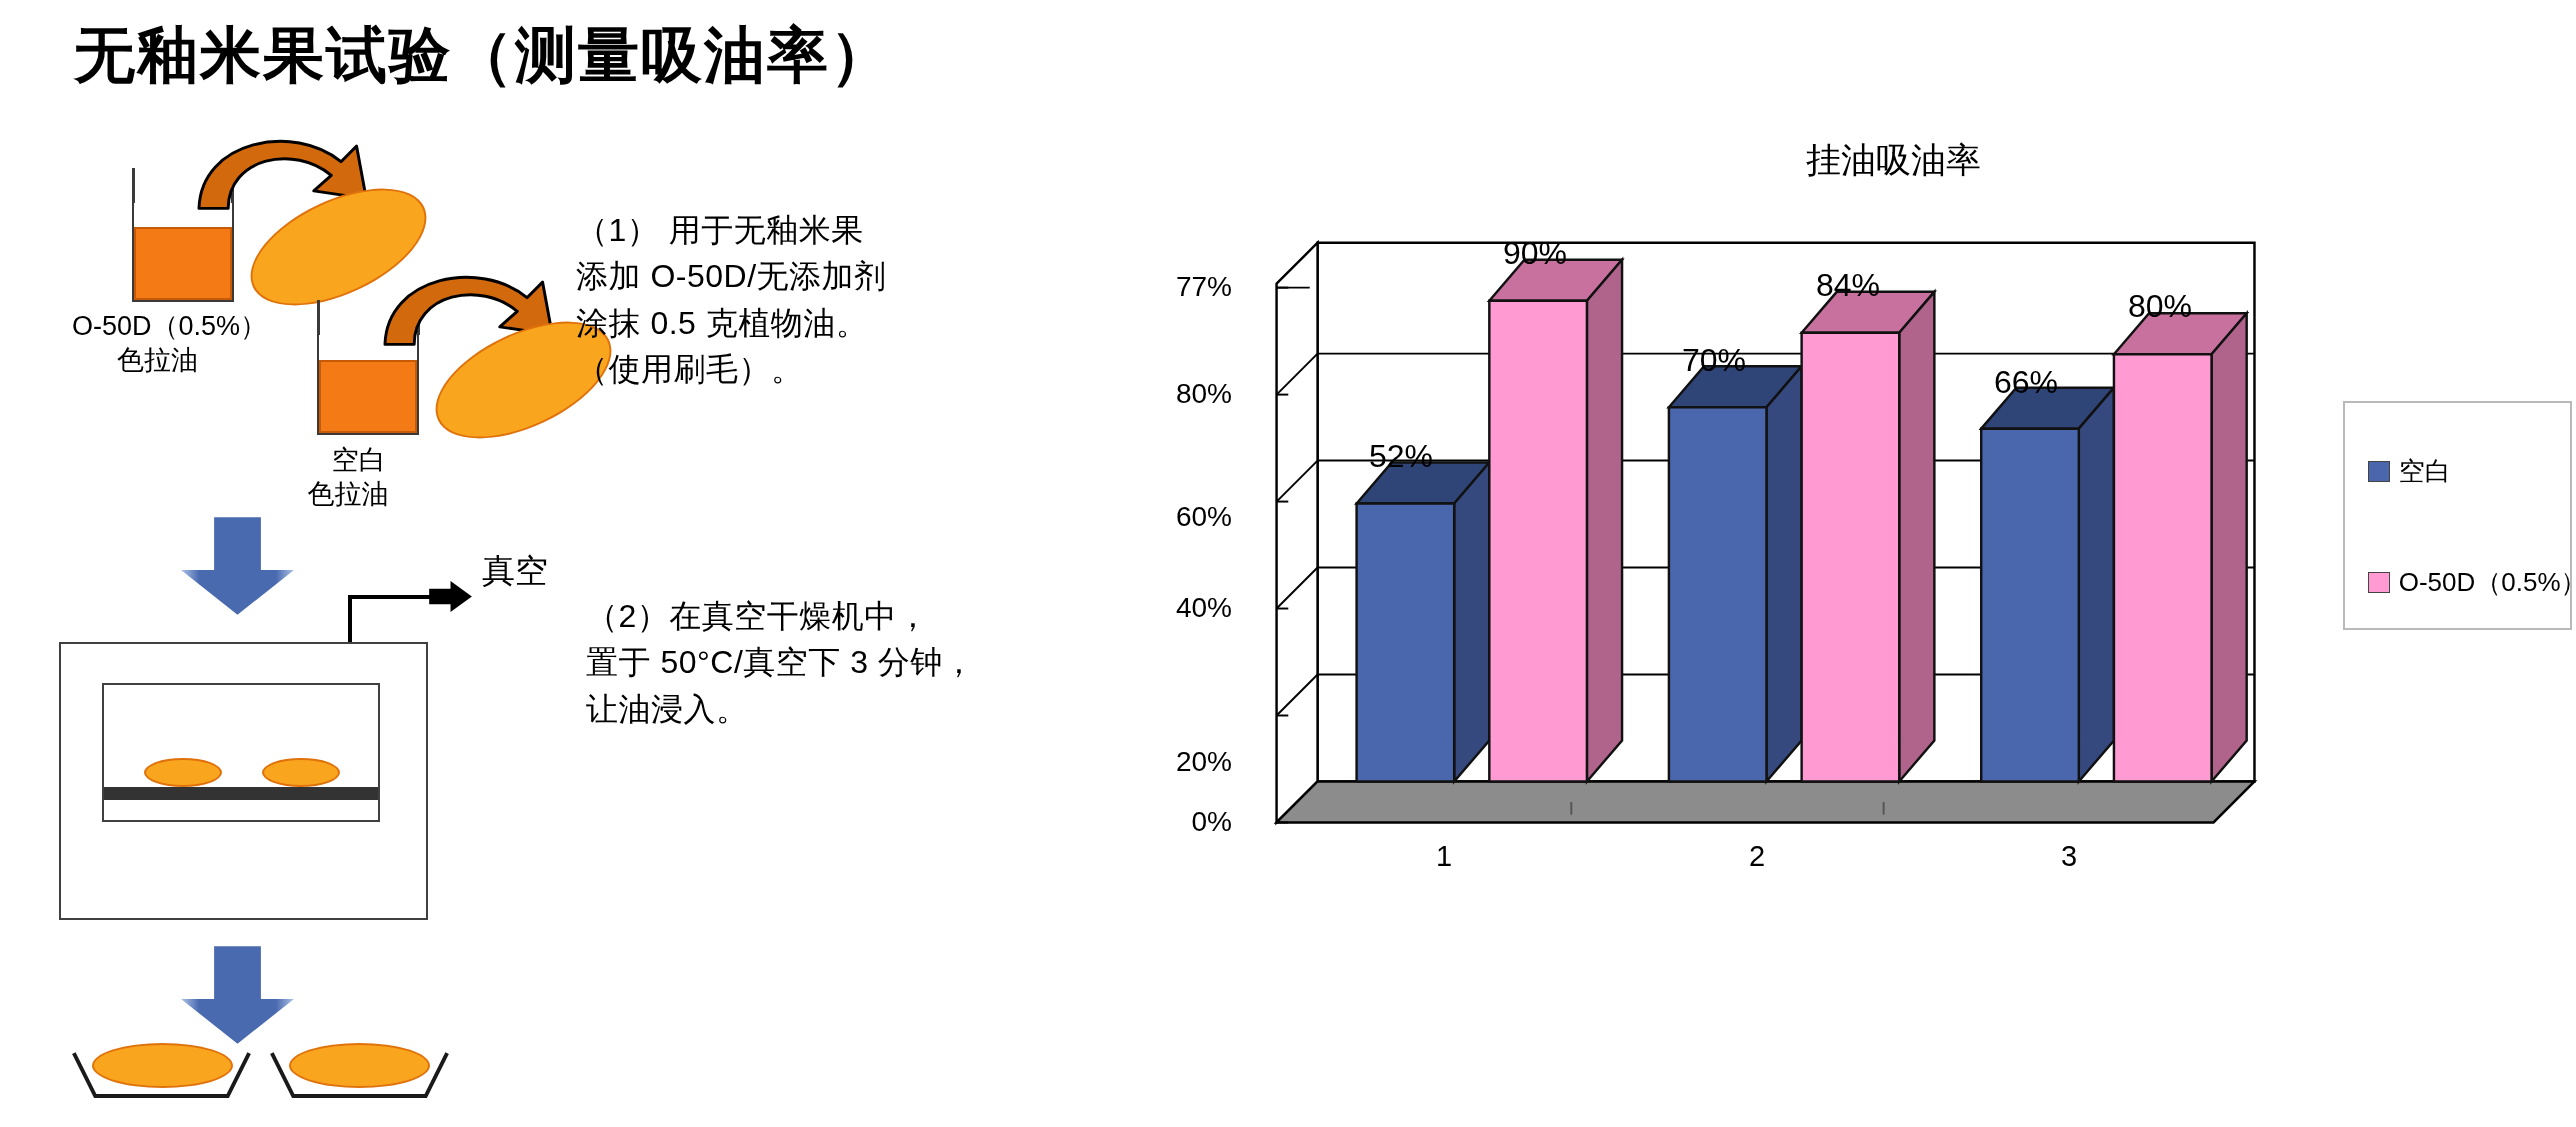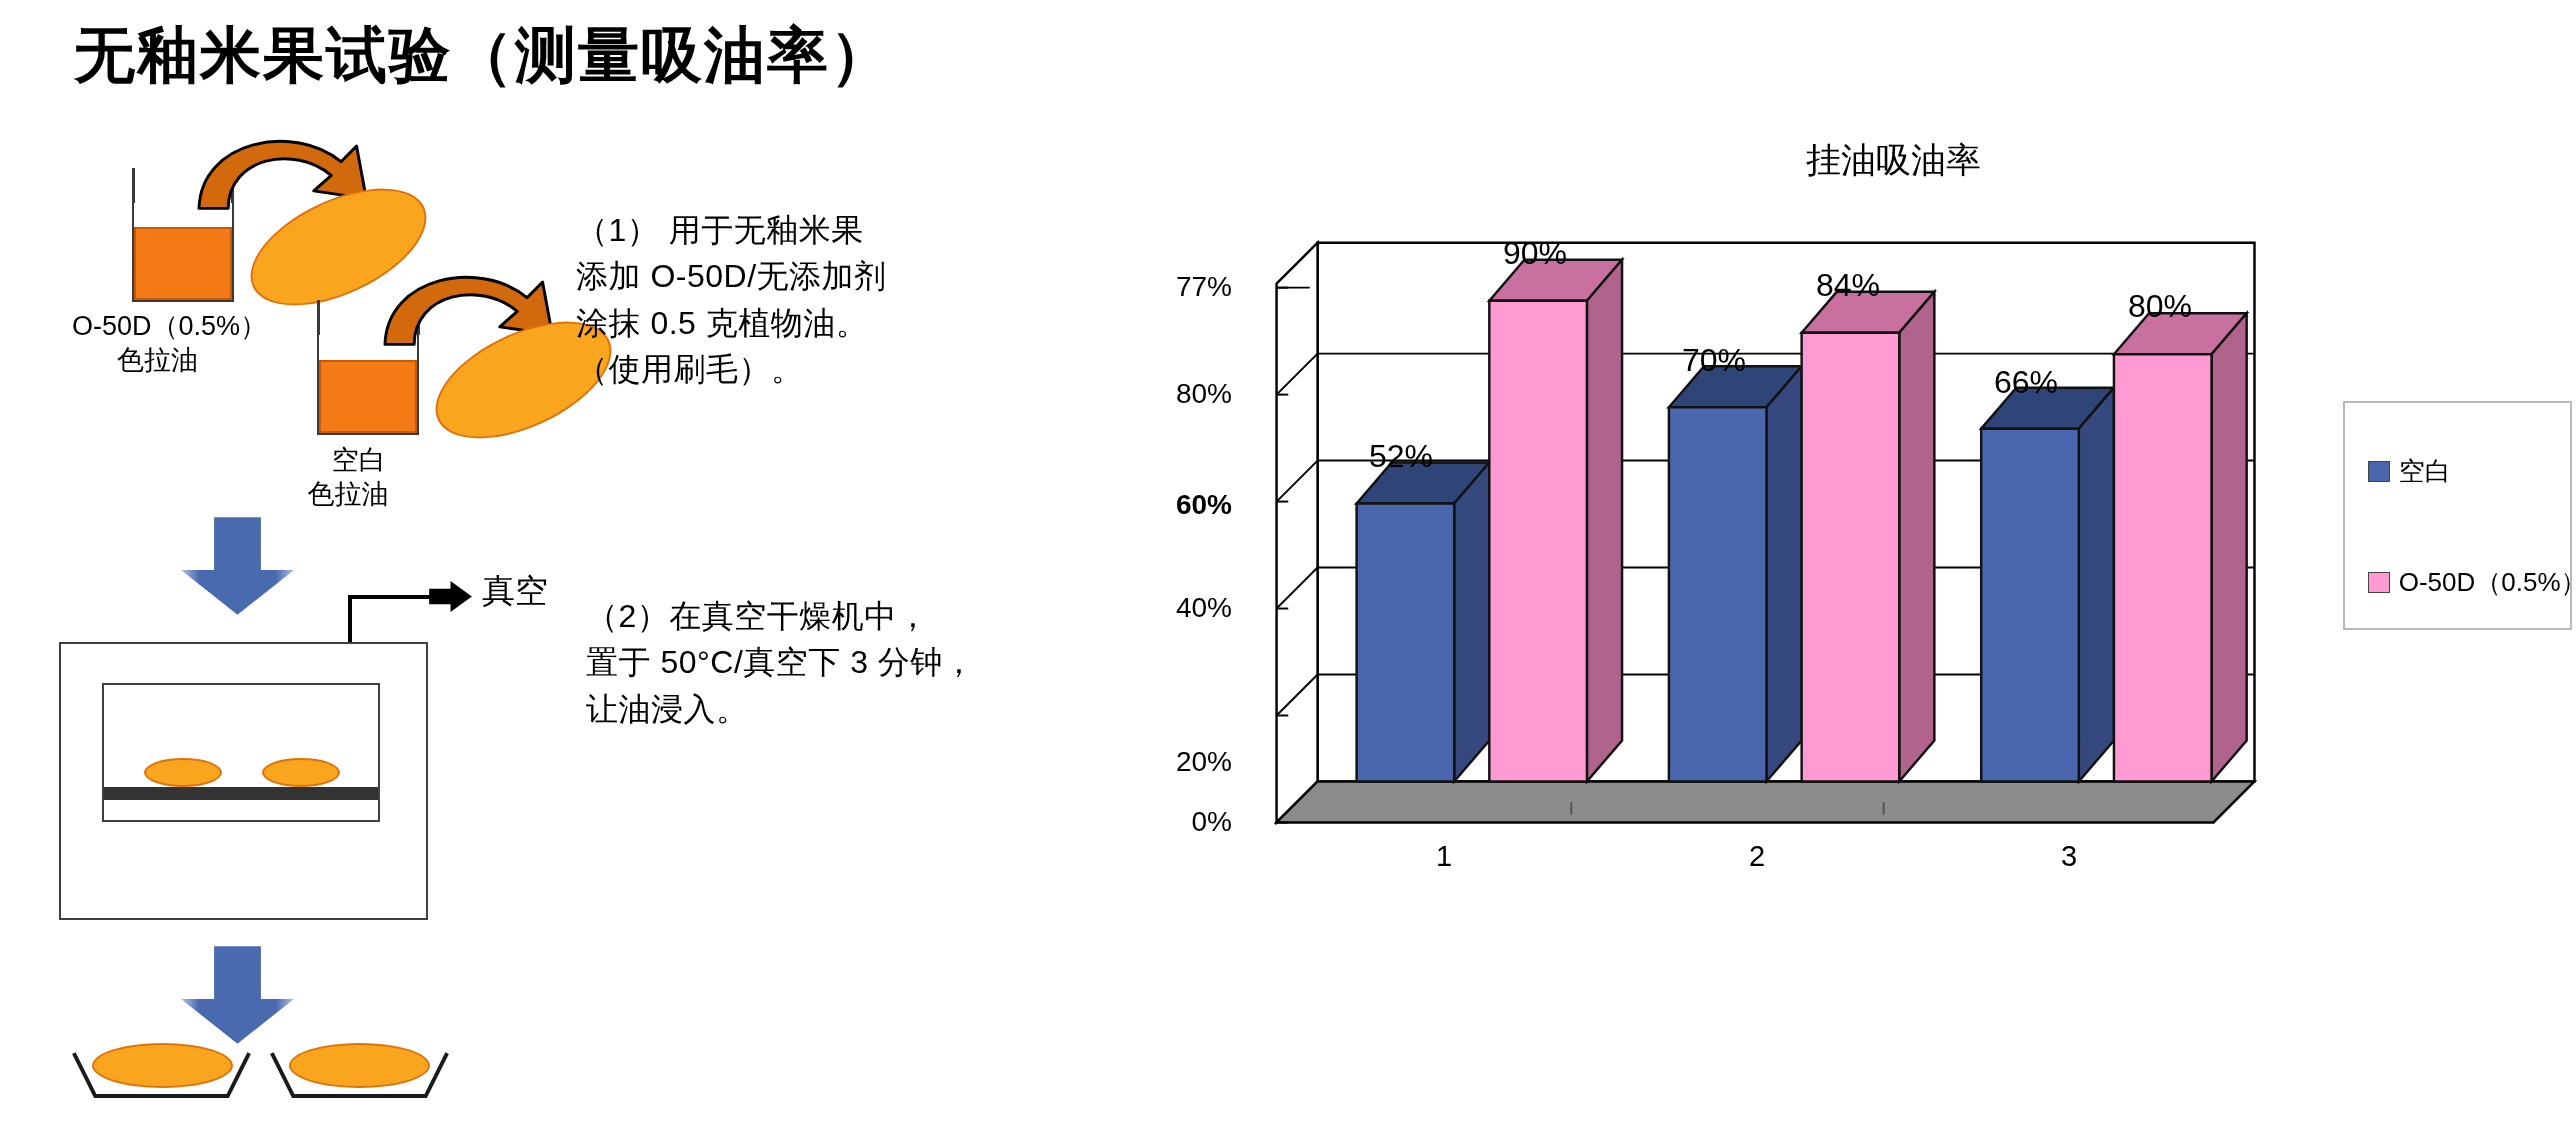--- a/index.html
+++ b/index.html
@@ -124,21 +124,21 @@
         </linearGradient>
       </defs>
       <path d="M36 0 L84 0 L84 54 L118 54 L60 100 L2 54 L36 54 Z" fill="url(#ag1)"></path>
     </svg>
 
     <div class="vacline" style="left:348px;top:488px;width:3.9px;height:51px;"></div>
     <div class="vacline" style="left:348px;top:488px;width:90px;height:3.9px;"></div>
     <svg style="position:absolute;left:429px;top:474px;" width="45" height="33" viewBox="0 0 46 34">
       <path d="M0 8 L22 8 L22 0 L44 16 L22 32 L22 24 L0 24 Z" fill="#000"></path>
     </svg>
-    <div class="vaclabel" style="left:482px;top:462px;text-align:center;">真空</div>
+    <div class="vaclabel" style="left:482px;top:442px;text-align:center;">真空</div>
 
     <div class="drybox" style="left:59px;top:535px;width:369px;height:278px;"></div>
     <div class="innerbox" style="left:102px;top:576px;width:278px;height:139px;"></div>
     <div class="shelf" style="left:104px;top:680px;width:274px;height:12.7px;"></div>
     <div class="cracker" style="left:144px;top:651px;width:74px;height:25px;border-width:2px;"></div>
     <div class="cracker" style="left:262px;top:651px;width:74px;height:25px;border-width:2px;"></div>
   </div>
 
   <div>
     <svg class="bigarrow" style="left:179px;top:839px;" width="117" height="100" viewBox="0 0 120 102">
@@ -245,21 +245,21 @@
 
       <g>
         <polygon points="876,132.2 912,90.2 1012,90.2 976,132.2" fill="#C9719E" stroke="#111" stroke-width="2.5"></polygon>
         <polygon points="976,132.2 1012,90.2 1012,528 976,570" fill="#B0648C" stroke="#111" stroke-width="2.5"></polygon>
         <polygon points="876,132.2 976,132.2 976,570 876,570" fill="#FF9BD2" stroke="#111" stroke-width="2.5"></polygon>
       </g>
     </svg>
 
     <div class="ytick" style="top:62px;">77%</div>
     <div class="ytick" style="top:169px;">80%</div>
-    <div class="ytick" style="top:280px;font-weight:bold;">60%</div>
+    <div class="ytick" style="top:292px;">60%</div>
     <div class="ytick" style="top:383px;">40%</div>
     <div class="ytick" style="top:490px;margin-top:47px;">20%</div>
     <div class="ytick" style="top:597px;">0%</div>
 
     <div class="xtick" style="left:185px;top:615px;">1</div>
     <div class="xtick" style="left:498px;top:615px;">2</div>
     <div class="xtick" style="left:810px;top:615px;">3</div>
 
     <div class="dlbl" style="left:142px;top:213px;">52%</div>
     <div class="dlbl" style="left:276px;top:9.8px;">90%</div>

